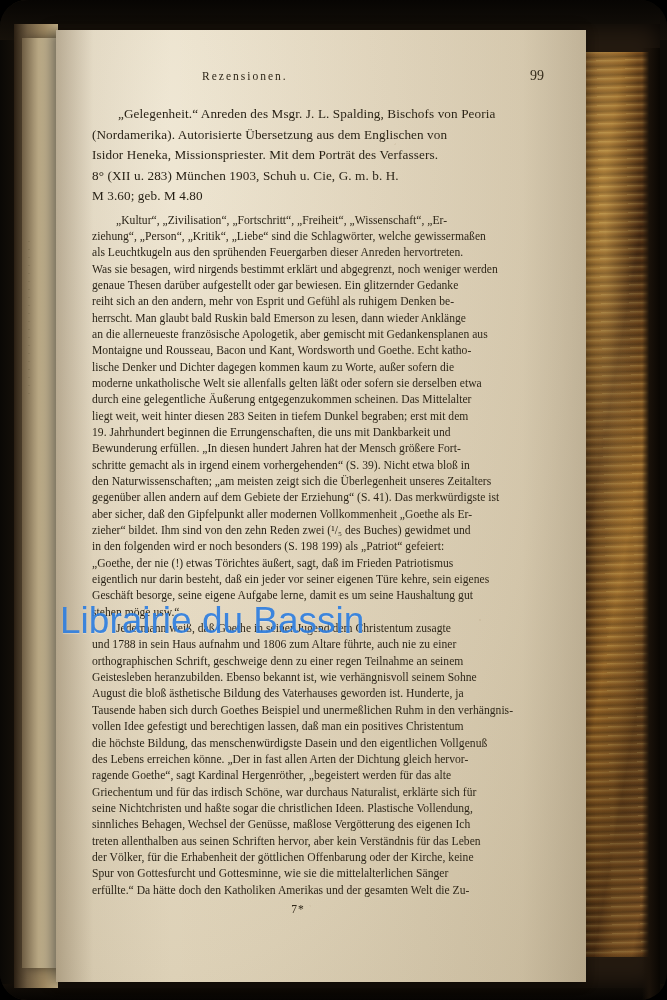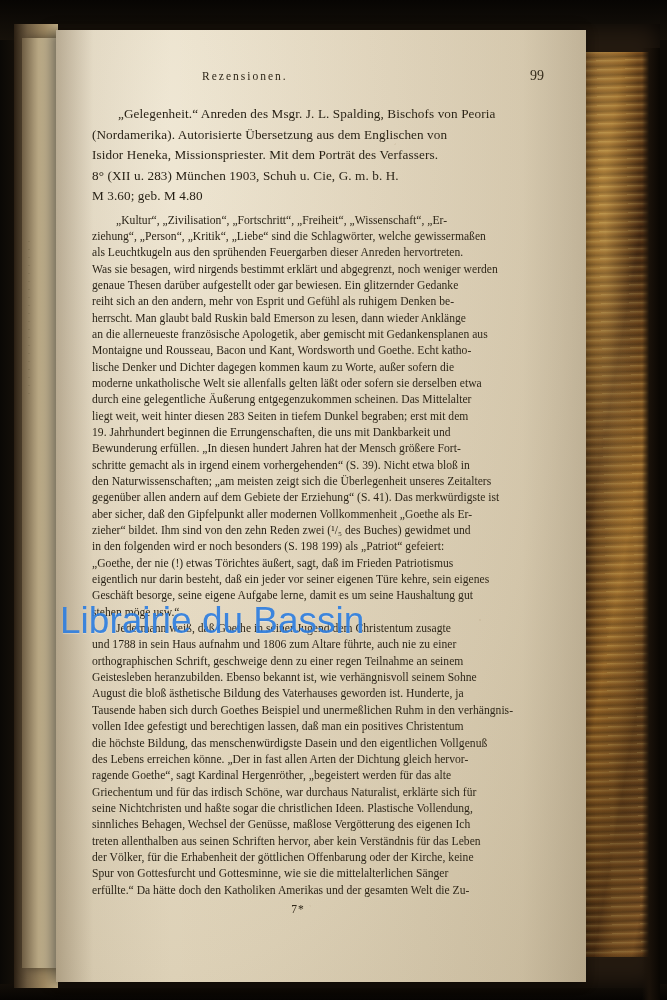--- a/index.html
+++ b/index.html
@@ -12,20 +12,21 @@
     height: 1000px;
     overflow: hidden;
     font-family: "Liberation Serif", serif;
   }
   .photo {
     position: relative;
     width: 667px;
     height: 1000px;
     background: #0d0a06;
     overflow: hidden;
+    border-radius: 27px;
   }
   
   .bg-left {
     position: absolute;
     left: 0; top: 0; width: 28px; height: 1000px;
     background: linear-gradient(90deg, #0a0805 0%, #151009 60%, #20180f 100%);
   }
   .bg-top {
     position: absolute;
     left: 0; top: 0; width: 667px; height: 40px;

